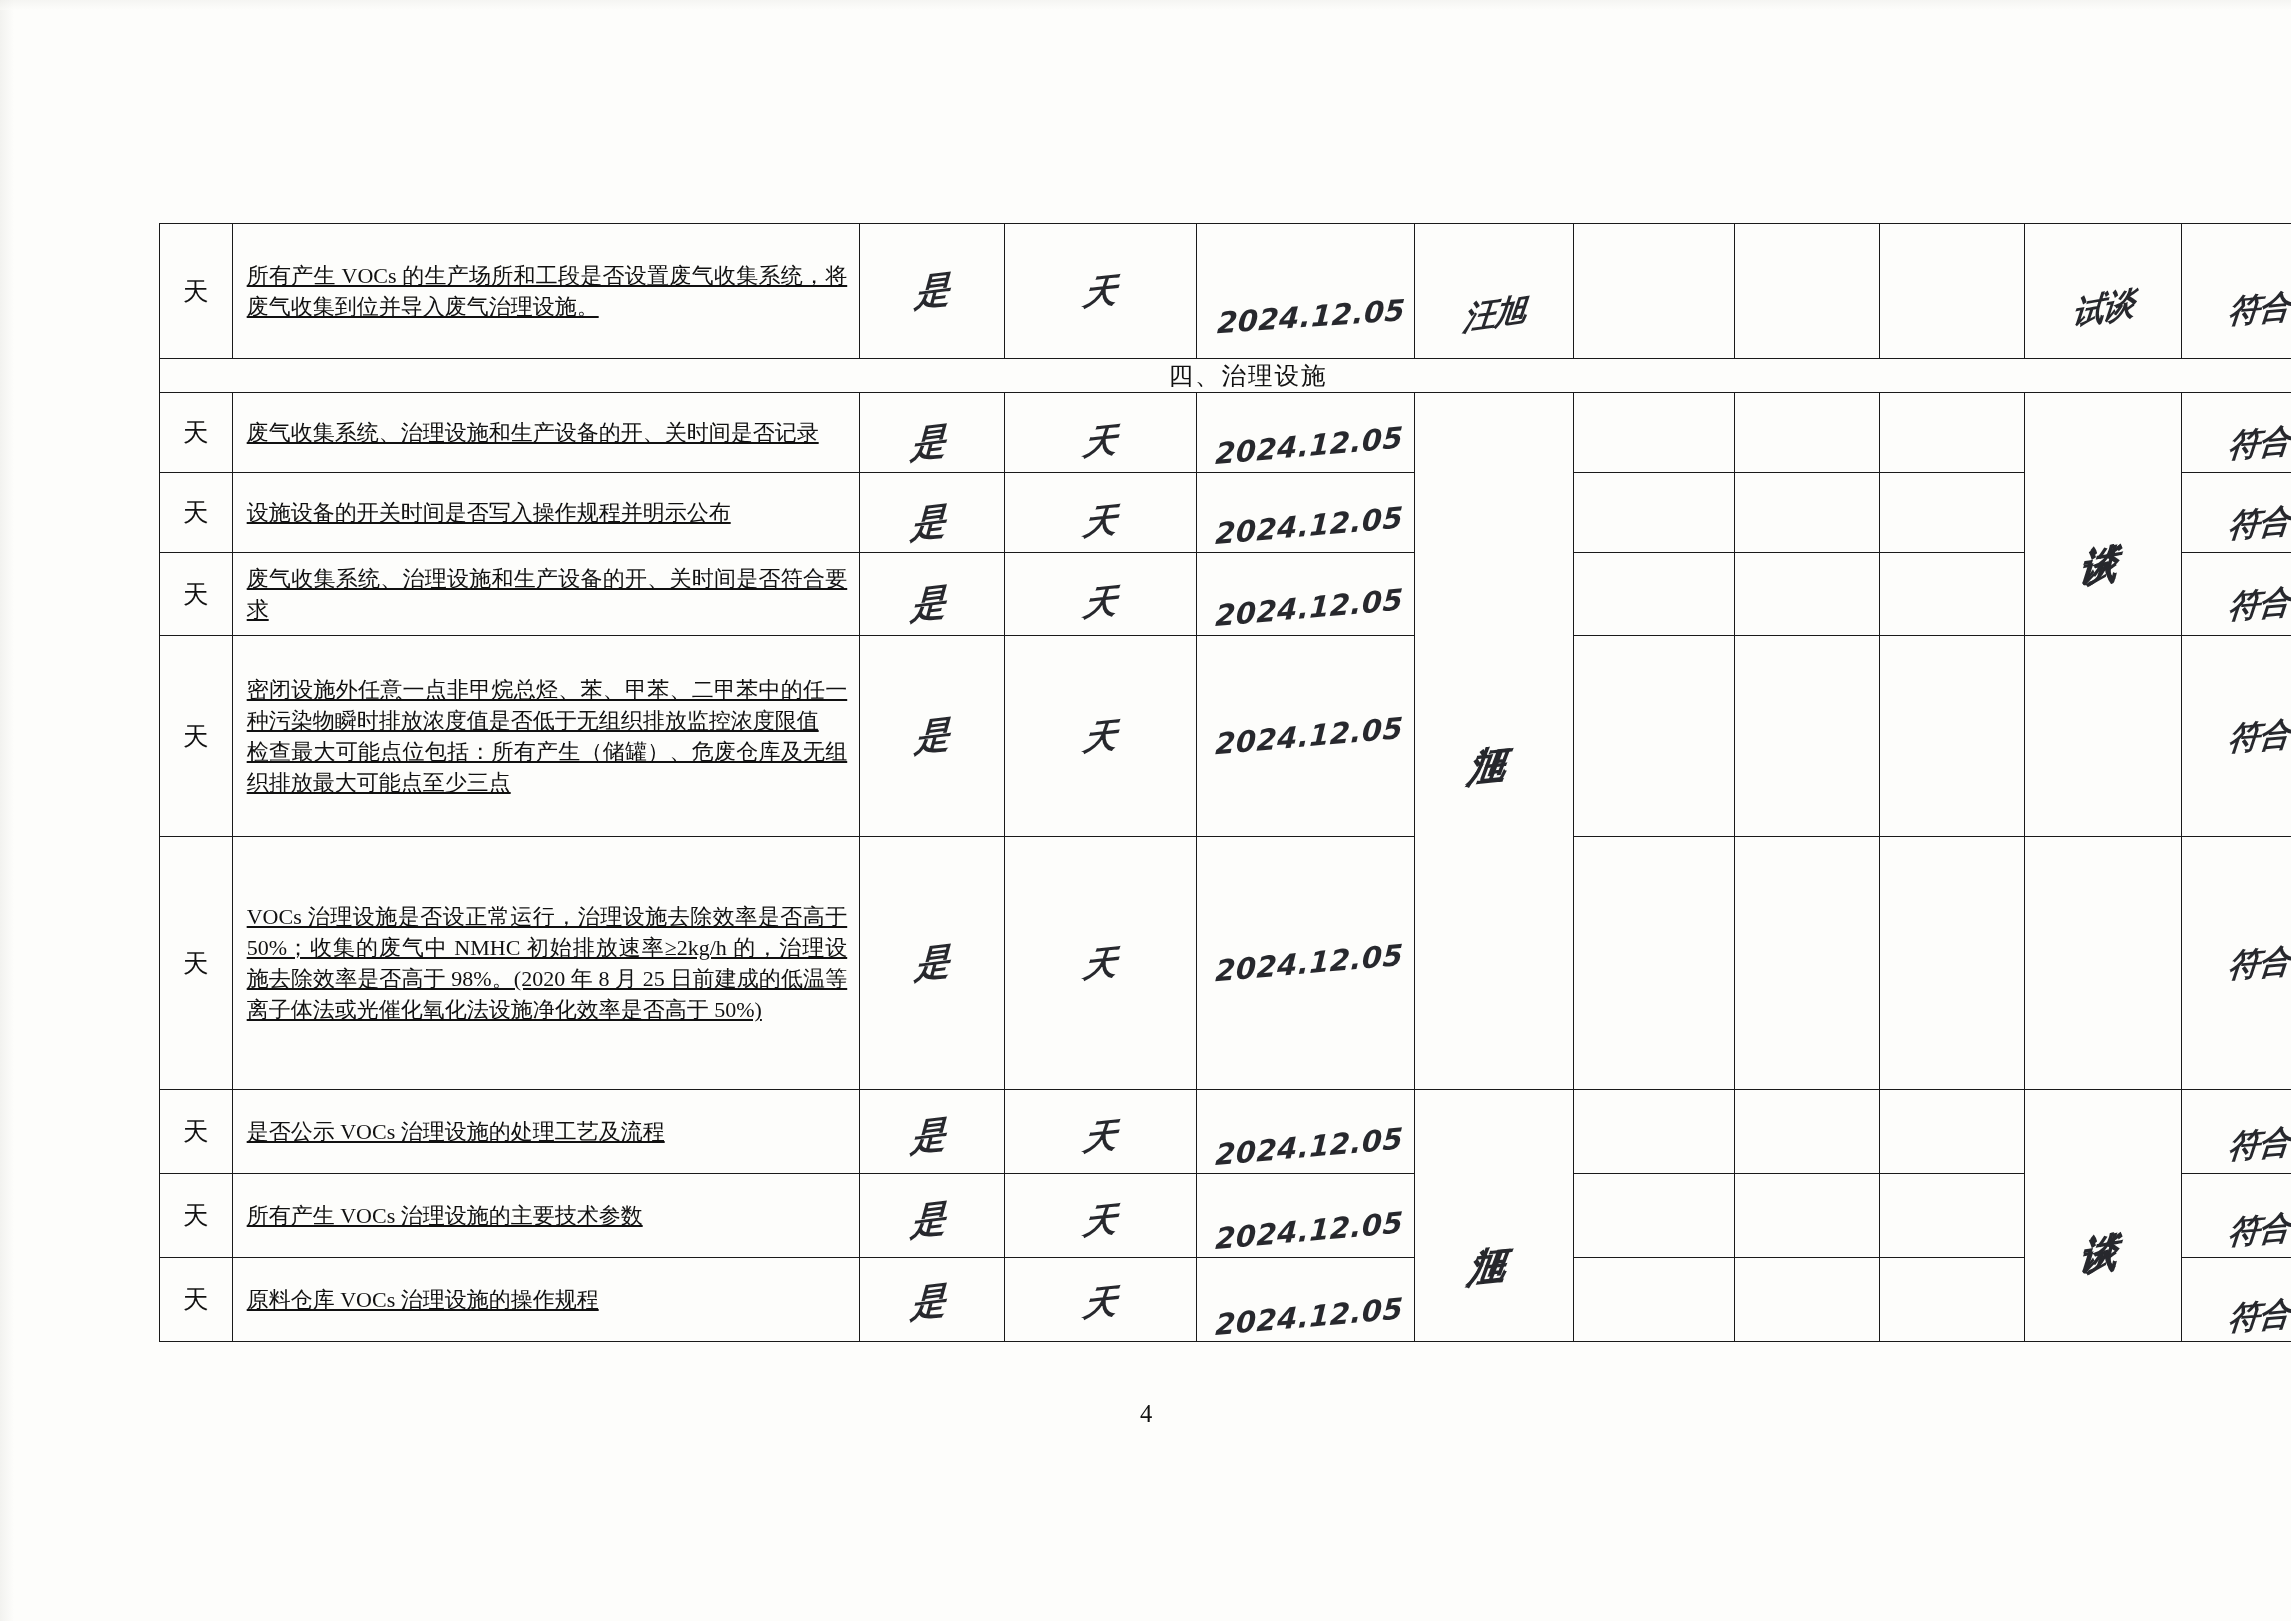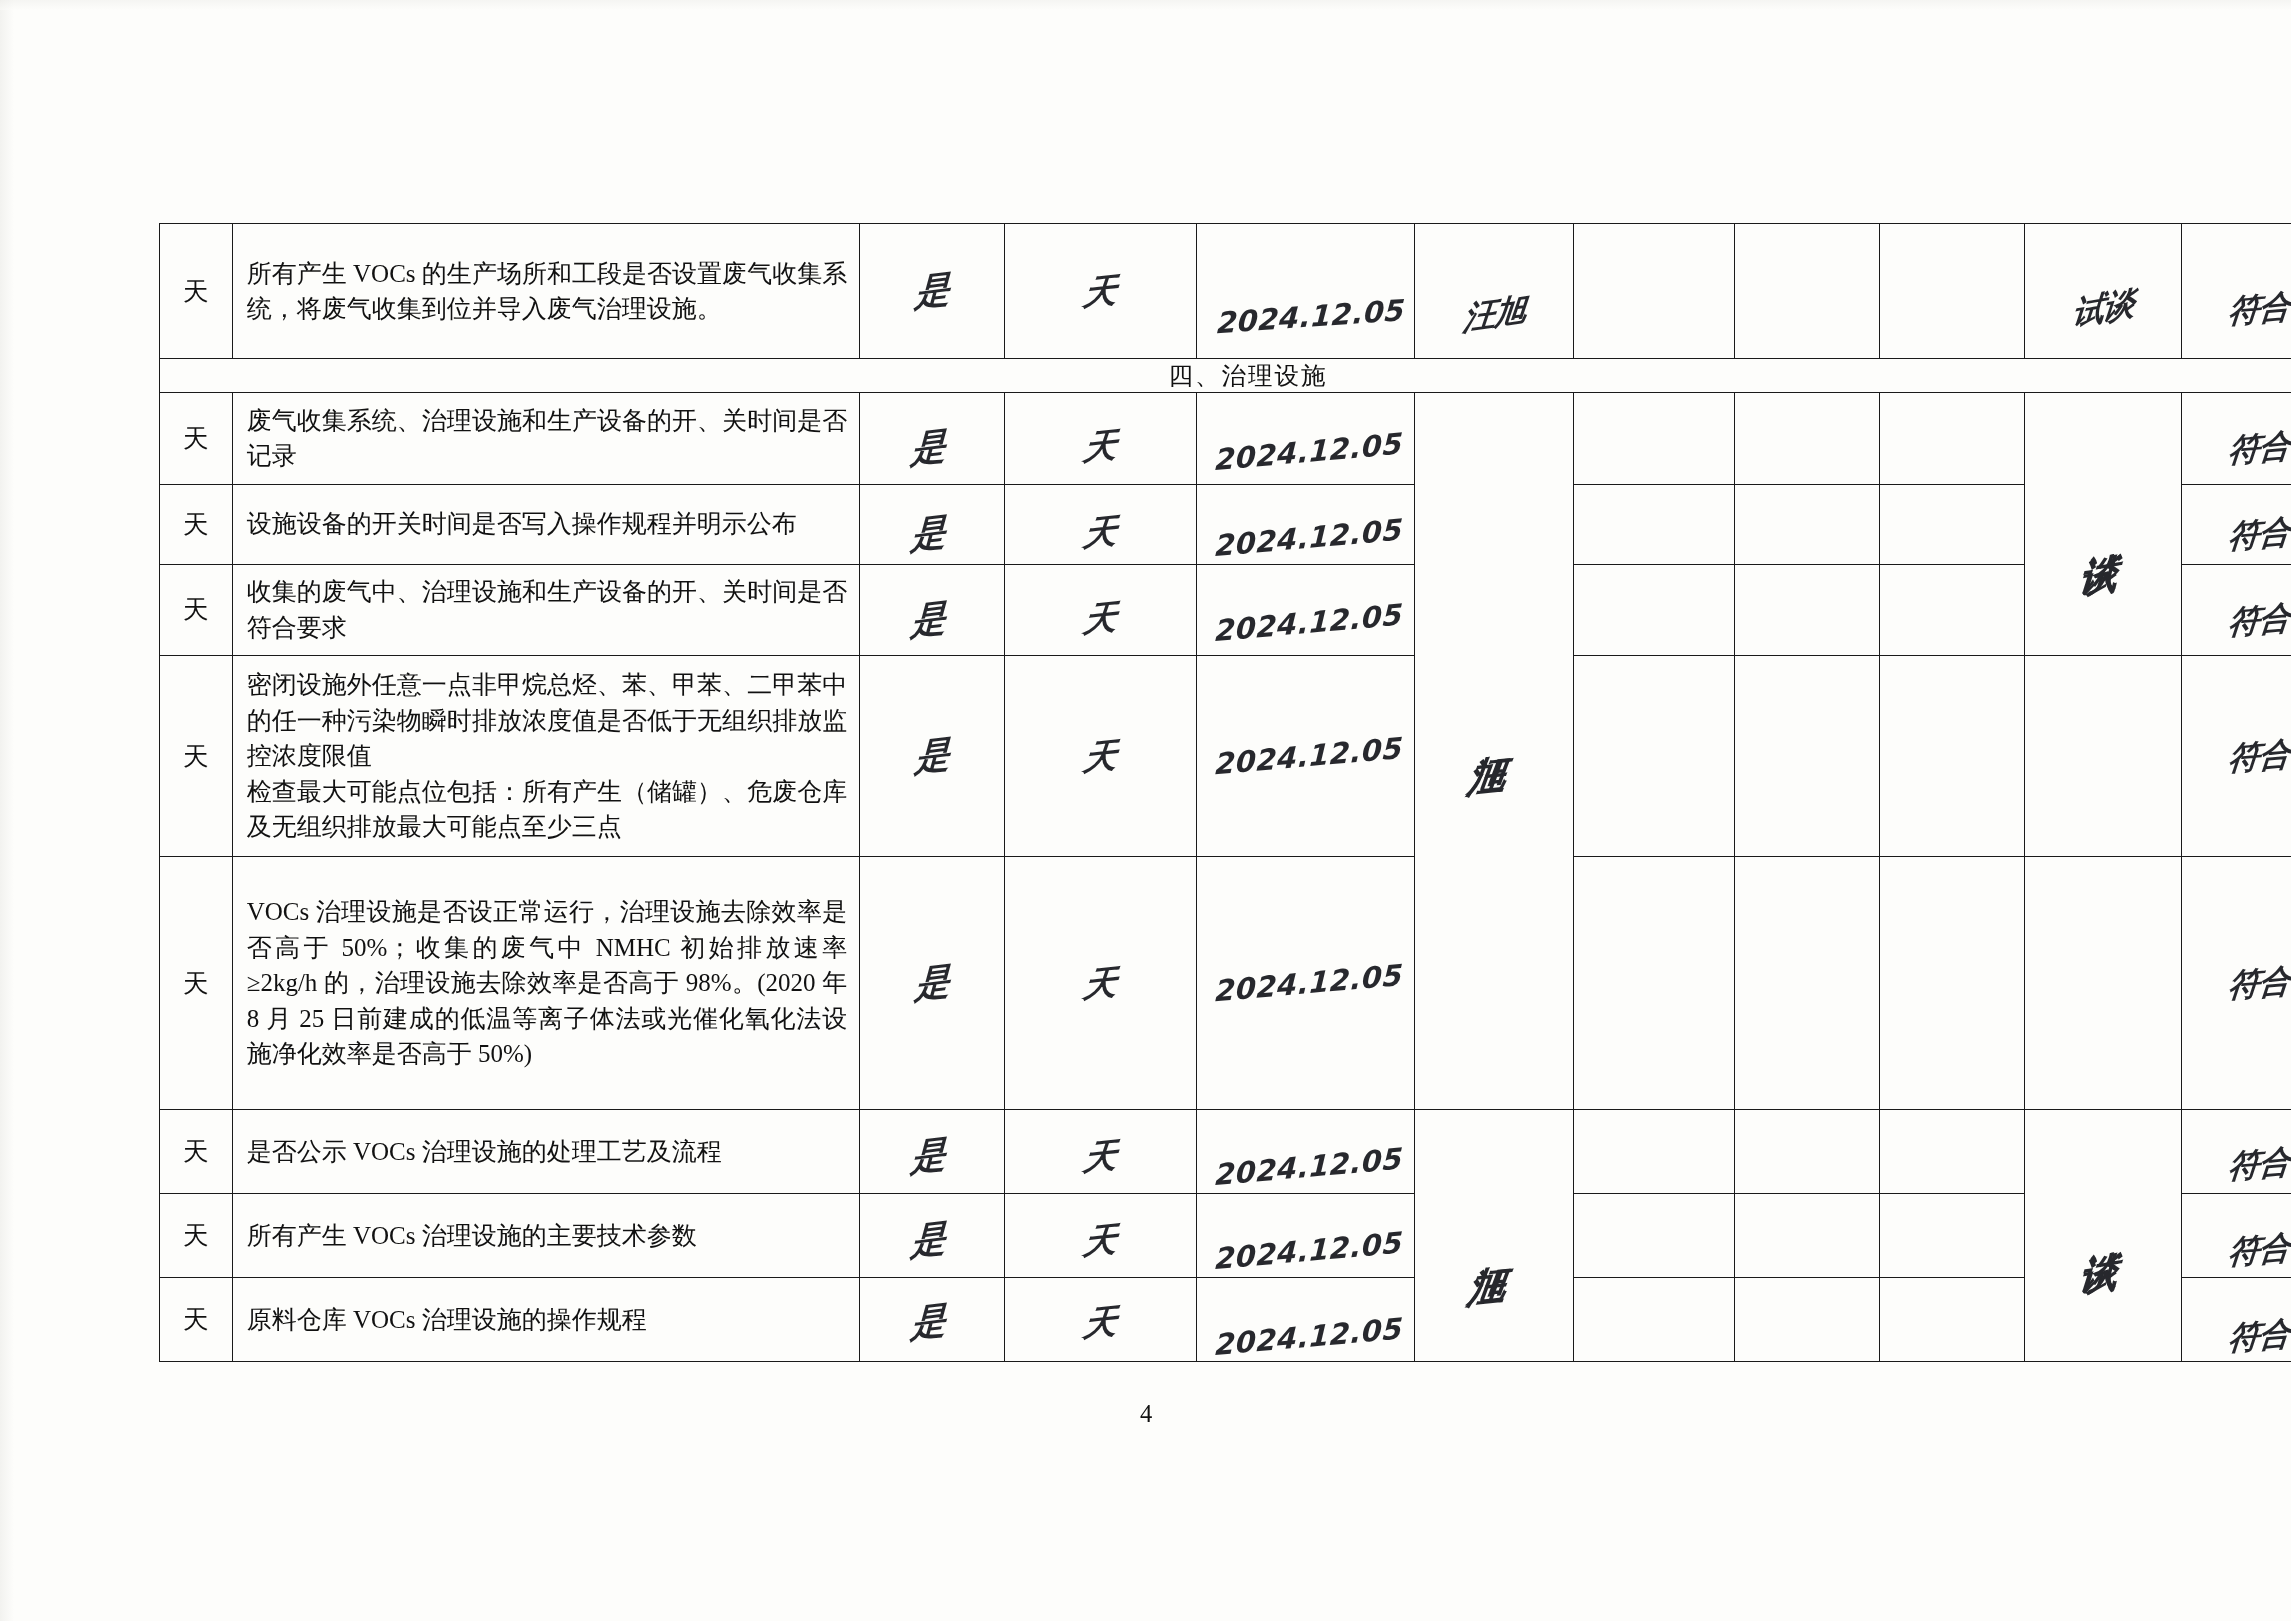--- a/index.html
+++ b/index.html
@@ -70,24 +70,25 @@
   .col-result  { width: 155px; }
 
   .num {
     text-align: center;
     font-family: "Liberation Serif", serif;
     font-size: 25.5px;
     letter-spacing: 0.5px;
   }
   .item-text {
     padding: 9.8px 11.8px 9.8px 13.7px;
-    font-size: 25px;
+    font-size: 22px;
     line-height: 1.42;
     text-align: justify;
     font-family: "Liberation Serif", serif;
+    text-decoration: underline;
   }
   .section-row td {
     text-align: center;
     font-size: 24.5px;
     padding: 8.8px 0;
     letter-spacing: 2px;
   }
 
   
   .hw {
@@ -267,21 +268,21 @@
         <td></td>
         <td></td>
         <td class="cell-hw">
           <span class="hw hw-result ink-fade" style="transform:translate(0,9.8px) rotate(-5deg) skewX(-10deg);">符合</span>
         </td>
       </tr>
 
       <tr style="height:80px;">
         <td class="num">天</td>
         <td>
-          <div class="item-text">收集的废气中、治理设施和生产设备的开、关时间是否符合要求</div>
+          <div class="item-text">废气收集系统、治理设施和生产设备的开、关时间是否符合要求</div>
         </td>
         <td class="cell-hw">
           <span class="hw hw-shi ink-fade" style="transform:translate(-3.9px,9.8px) rotate(-7deg) skewX(-9deg);">是</span>
         </td>
         <td class="cell-hw">
           <span class="hw hw-tian ink-fade" style="transform:translate(0,7.8px) rotate(-6deg) skewX(-12deg);">天</span>
         </td>
         <td class="cell-hw">
           <span class="hw hw-date ink-fade" style="transform:translate(3.9px,13.7px) rotate(-5deg) skewX(-8deg);">2024.12.05</span>
         </td>

